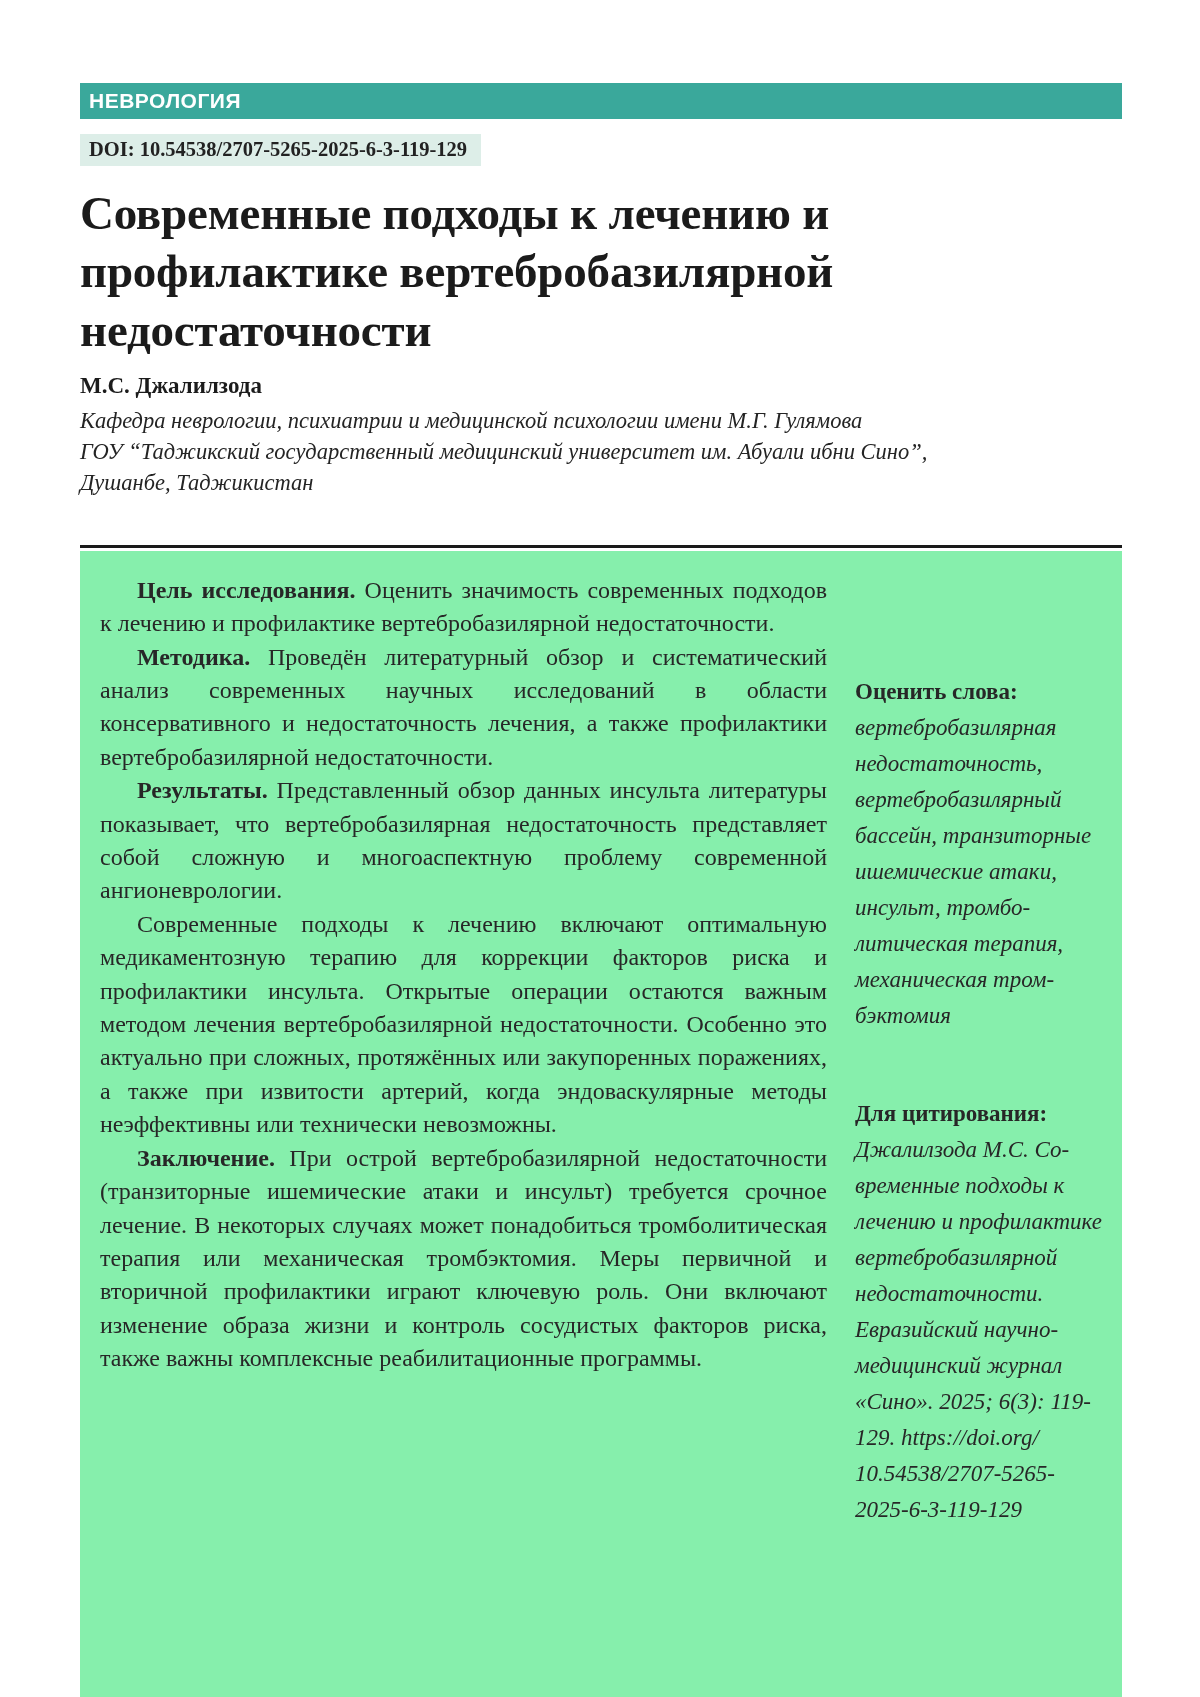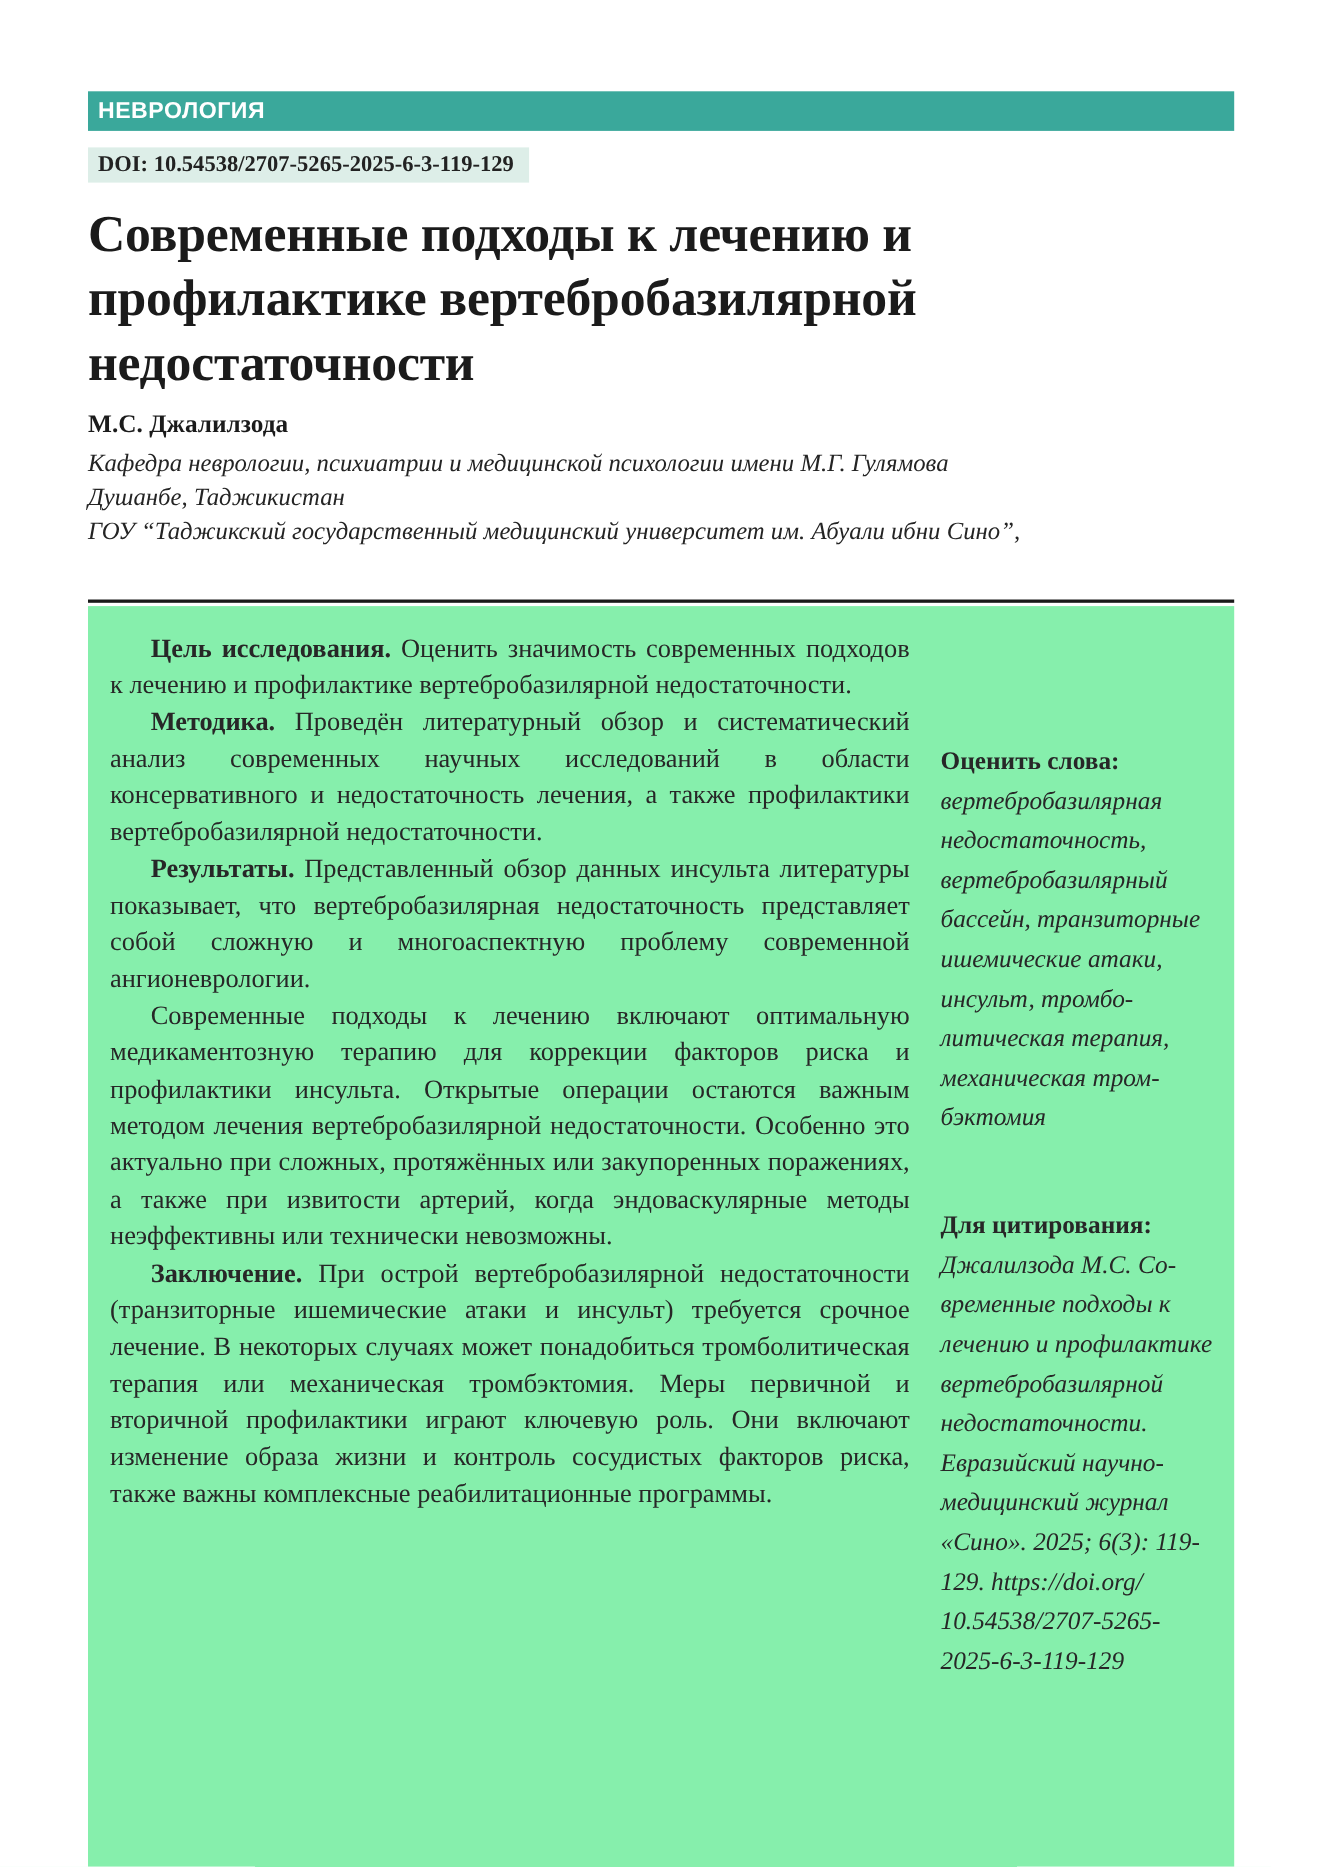--- a/index.html
+++ b/index.html
@@ -166,22 +166,22 @@
     </div>
 
     <h1 class="title">Современные подходы к лечению и
 профилактике вертебробазилярной
 недостаточности</h1>
 
     <div class="author">М.С. Джалилзода</div>
 
     <div class="affiliation">
       <div>Кафедра неврологии, психиатрии и медицинской психологии имени М.Г. Гулямова</div>
+      <div>ГОУ “Таджикский государственный медицинский университет им. Абуали ибни Сино”,</div>
       <div>Душанбе, Таджикистан</div>
-      <div>ГОУ “Таджикский государственный медицинский университет им. Абуали ибни Сино”,</div>
     </div>
 
     <div class="rule-top"></div>
 
     <div class="abstract-box">
       <div class="abs-left">
         <p><span class="lbl">Цель исследования.</span><span>  Оценить значимость современных подходов к лечению и профилактике вертебробазилярной недостаточности.</span></p>
         <p><span class="lbl">Методика.</span><span> Проведён литературный обзор и системати­че­ский анализ современных научных исследований в области консервативного и недостаточность лечения, а также профи­лактики вертебробазилярной недостаточности.</span></p>
         <p><span class="lbl">Результаты.</span><span> Представленный обзор данных инсульта ли­тературы показывает, что вертебробазилярная недостаточ­ность представляет собой сложную и многоаспектную про­блему современной ангионеврологии.</span></p>
         <p><span class="lbl"></span><span>Современные подходы к лечению включают оптимальную медикаментозную терапию для коррекции факторов риска и профилактики инсульта. Открытые операции остаются важ­ным методом лечения вертебробазилярной недостаточно­сти. Особенно это актуально при сложных, протяжённых или закупоренных поражениях, а также при извитости артерий, когда эндоваскулярные методы неэффективны или техниче­ски невозможны.</span></p>

